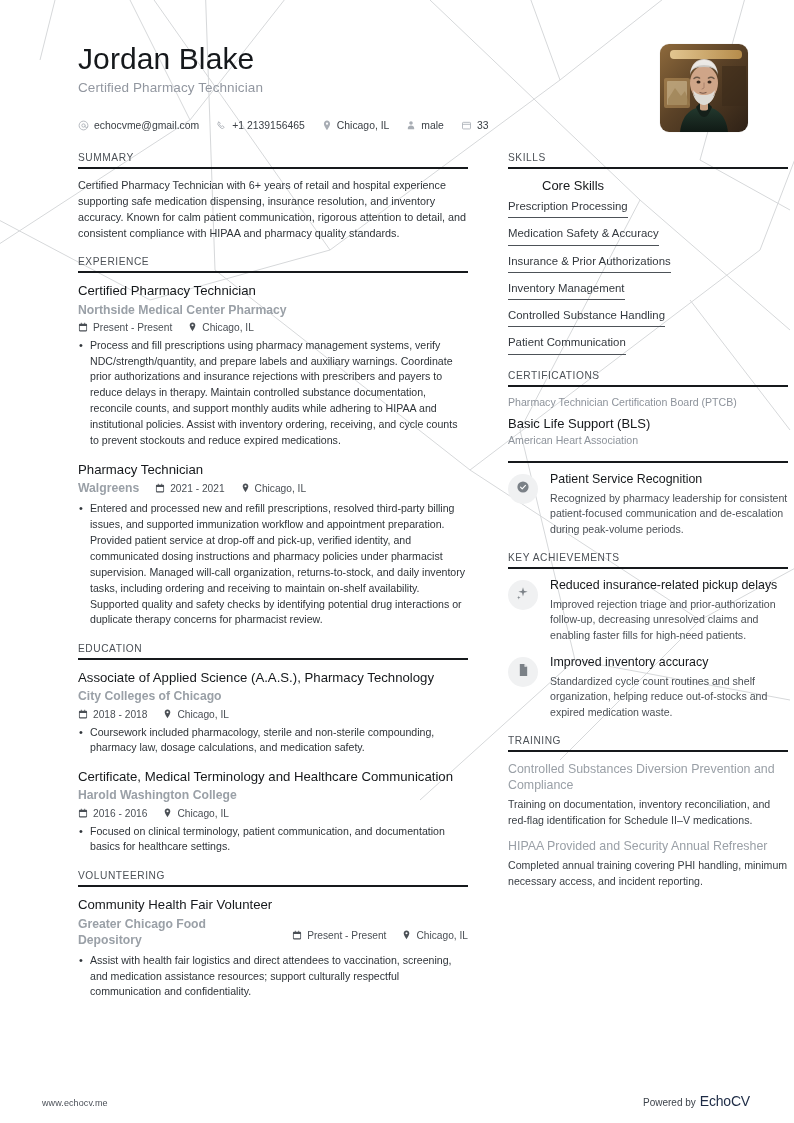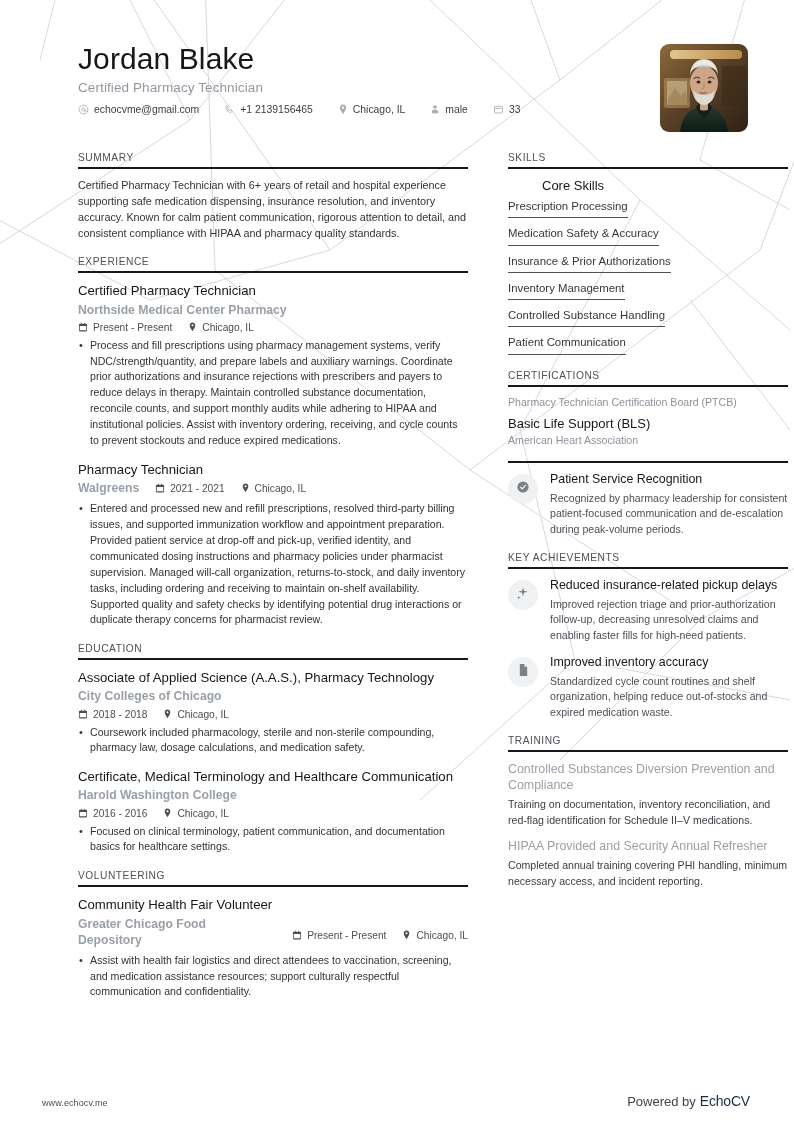--- a/index.html
+++ b/index.html
@@ -35,21 +35,21 @@
     font-size: 30px; font-weight: 300; letter-spacing: .1px;
     color: #15181b; line-height: 1.12;
     font-family: "Liberation Sans", sans-serif;
   }
   .headline {
     font-size: 13.5px; color: #9297a0; font-weight: 400;
     margin-top: 4px; letter-spacing: .1px;
   }
   .contact-row {
     display: flex; align-items: flex-start; flex-wrap: wrap;
-    margin-top: 9px; gap: 8px;
+    margin-top: 25px; gap: 0;
   }
   .contact-item {
     display: flex; align-items: center;
     font-size: 10.4px; color: #3b4046;
     margin-right: 17px; white-space: nowrap;
   }
   .contact-item .ci { margin-right: 5px; display: flex; align-items: center; }
   .contact-item svg { display: block; }
 
   .photo {
@@ -125,21 +125,21 @@
   .train-desc { font-size: 10.6px; color: #3b4046; line-height: 1.46; margin-top: 4px; }
 
   
   .footer {
     position: absolute; left: 42px; right: 44px; bottom: 14px;
     display: flex; align-items: baseline; justify-content: space-between;
     z-index: 3;
   }
   .footer-left { font-size: 9px; color: #4b5058; letter-spacing: .1px; }
   .footer-right { display: flex; align-items: baseline; }
-  .powered { font-size: 13px; color: #3d434b; margin-right: 4px; }
+  .powered { font-size: 10px; color: #3d434b; margin-right: 4px; }
   .brand { font-size: 14px; color: #1d2b45; letter-spacing: -.2px; }
 </style>
 </head>
 <body>
 
 <div id="page">
 
   <svg id="bg-lines" viewBox="0 0 794 1123" xmlns="http://www.w3.org/2000/svg">
     <g stroke="#d6d8da" stroke-width="1" fill="none">
       <path d="M140 -20 L330 250 L560 80 L700 -30"></path>

